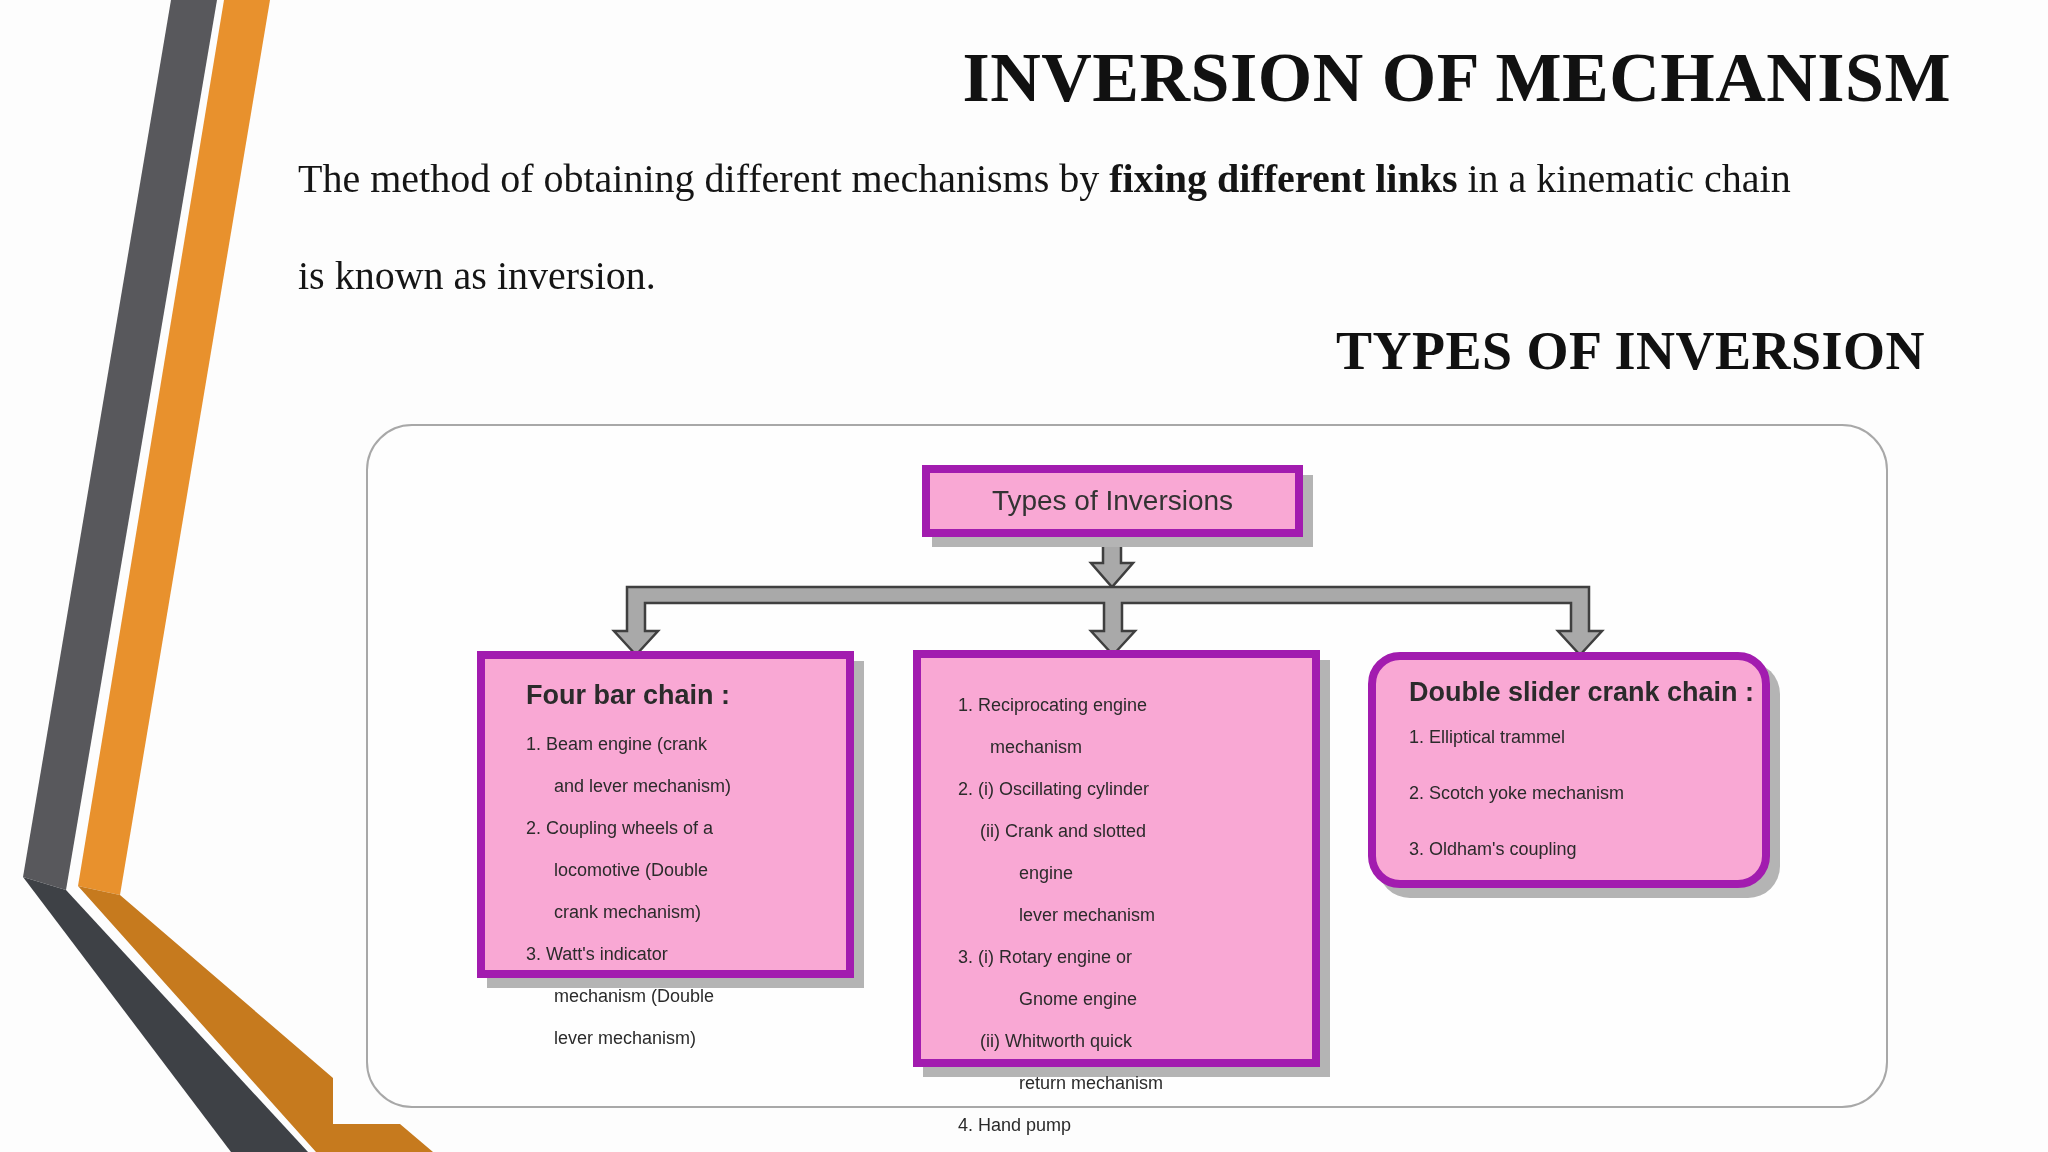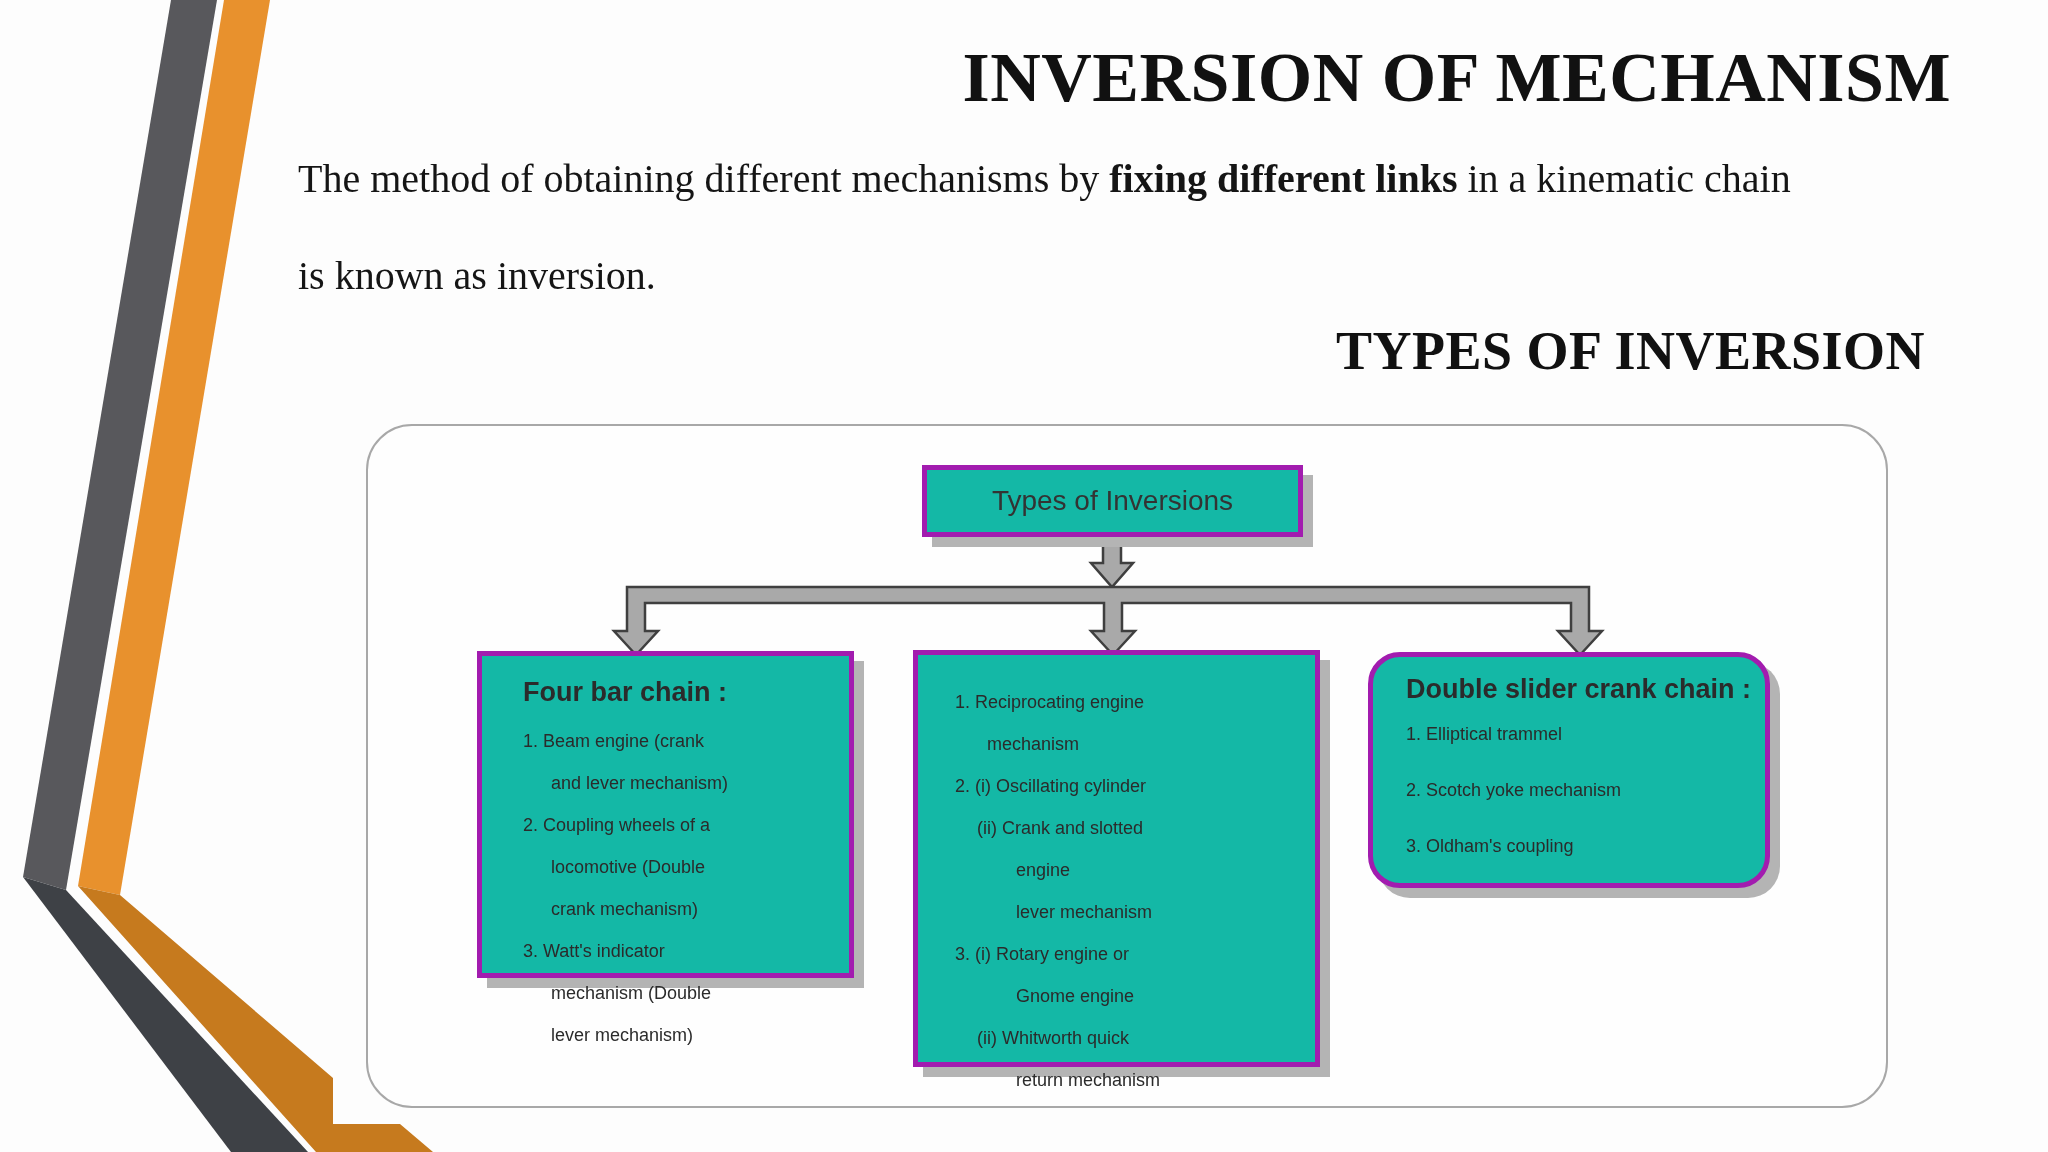--- a/index.html
+++ b/index.html
@@ -32,21 +32,21 @@
   .container{
     position:absolute;left:366px;top:424px;width:1522px;height:684px;
     border:2px solid #a8a8a8;border-radius:46px;z-index:1;background:#fefefe;
     box-sizing:border-box;
   }
   
   .connector-svg{position:absolute;left:0;top:0;z-index:2;}
   .connector-svg path{stroke:#3f3f3f;stroke-width:2.5;stroke-linejoin:miter;}
   
   .fbox{
-    position:absolute;z-index:3;background:#14b8a6;border:5px solid #a21caf;
+    position:absolute;z-index:3;background:#f9a8d4;border:8px solid #a21caf;
     box-shadow:10px 10px 0 #b4b4b4;box-sizing:border-box;color:#2b2b2b;
   }
   .rootbox{
     left:922px;top:465px;width:381px;height:72px;
     display:flex;align-items:center;justify-content:center;
     font-size:28px;color:#333;
   }
   .box1{left:477px;top:651px;width:377px;height:327px;padding:20px 10px 0 41px;}
   .box2{left:913px;top:650px;width:407px;height:417px;padding:20px 8px 0 37px;}
   .box3{left:1368px;top:652px;width:402px;height:236px;padding:16px 8px 0 33px;border-radius:32px;}
@@ -110,20 +110,21 @@
         <div class="ln lv0">1. Reciprocating engine</div>
         <div class="ln lv1">mechanism</div>
         <div class="ln lv0">2. (i) Oscillating cylinder</div>
         <div class="ln lv3">(ii) Crank and slotted</div>
         <div class="ln lv2">engine</div>
         <div class="ln lv2">lever mechanism</div>
         <div class="ln lv0">3. (i) Rotary engine or</div>
         <div class="ln lv2">Gnome engine</div>
         <div class="ln lv3">(ii) Whitworth quick</div>
         <div class="ln lv2">return mechanism</div>
+        <div class="ln lv0">4. Hand pump</div>
       </div>
   </div>
 
   <div class="fbox box3">
     <div class="bt">Double slider crank chain :</div>
     <div>
         <div class="ln lv0">1. Elliptical trammel</div>
         <div class="ln lv0">2. Scotch yoke mechanism</div>
         <div class="ln lv0">3. Oldham's coupling</div>
       </div>

